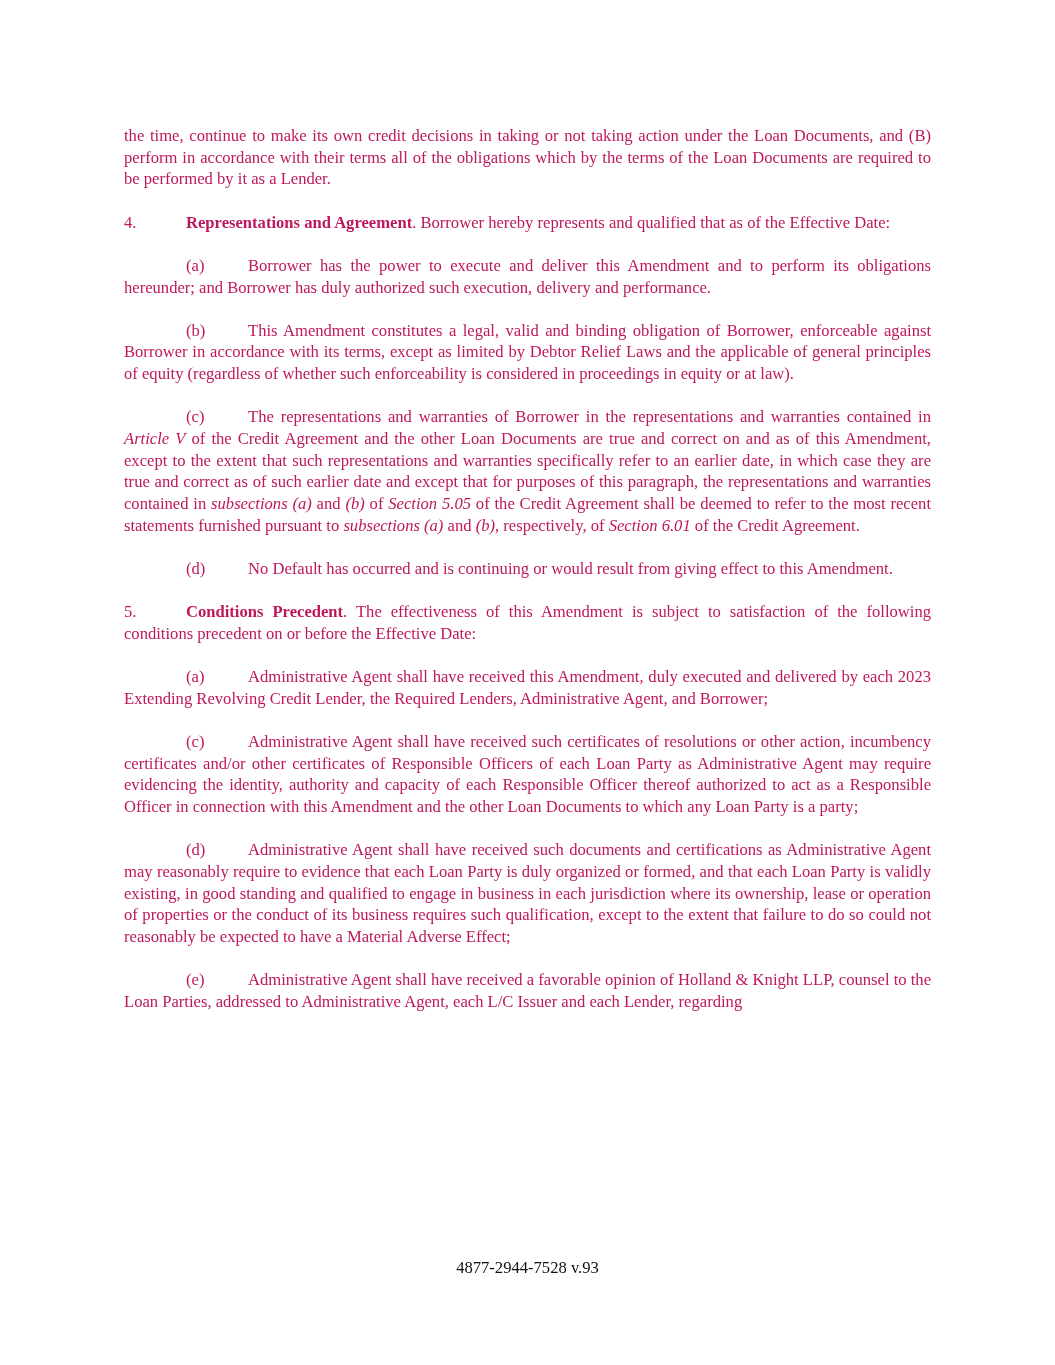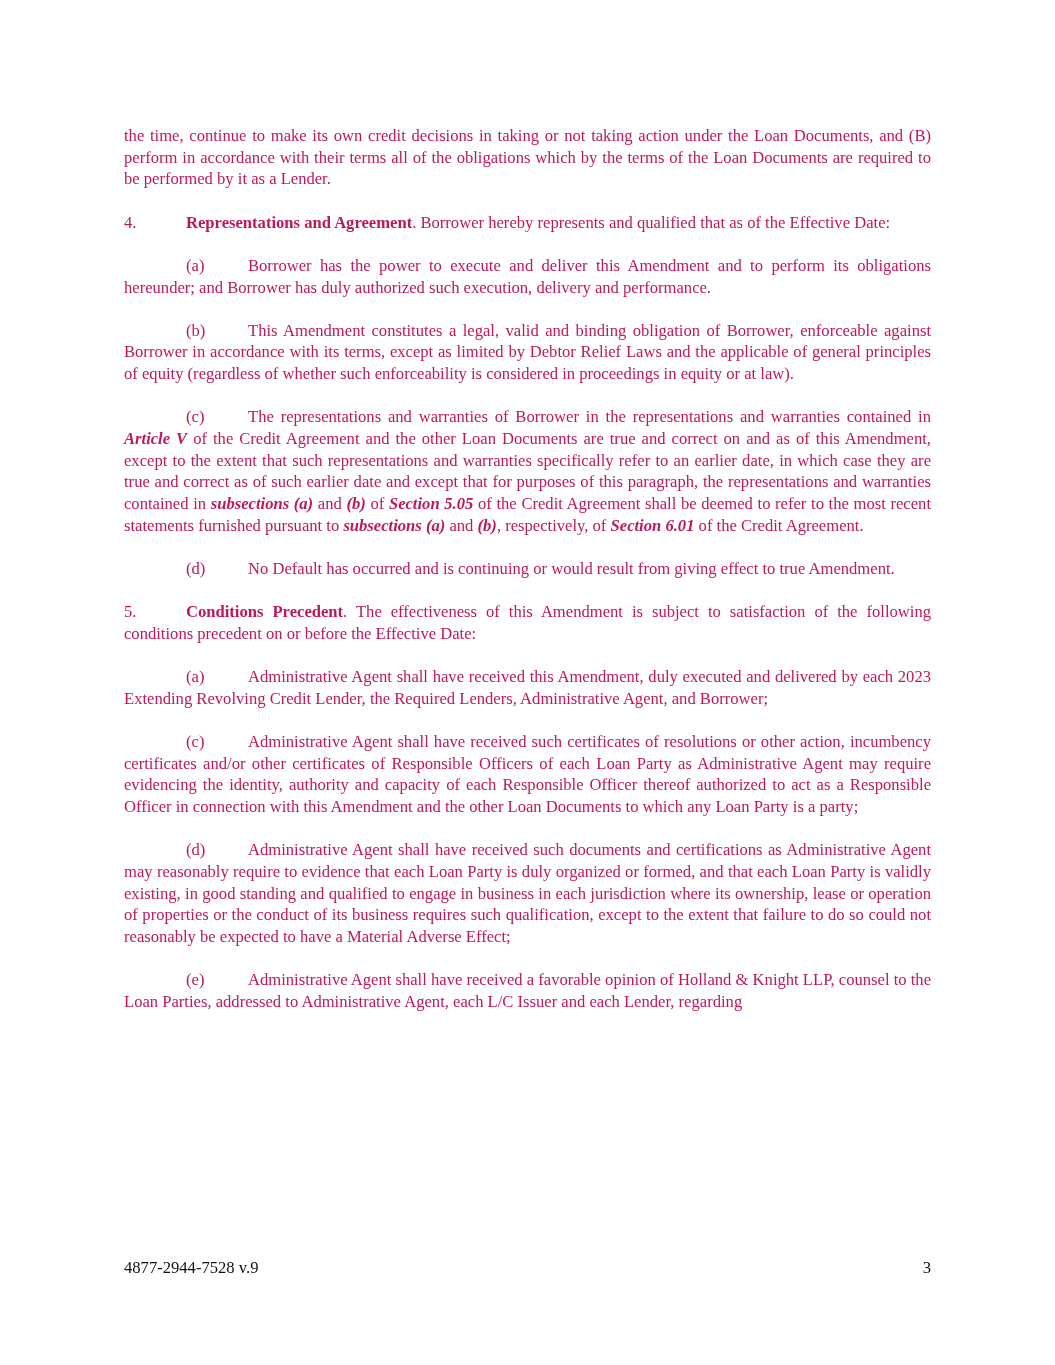--- a/index.html
+++ b/index.html
@@ -7,39 +7,39 @@
   .page {
     position: absolute; left: 124px; top: 125px; width: 807px;
     font-family: "Liberation Serif", serif; font-size: 16.6px; line-height: 21.7px;
     color: #be185d;
   }
   p { margin: 0 0 21.5px 0; text-align: justify; }
   .ind { text-indent: 62px; }
   .lbl { display: inline-block; width: 62px; text-indent: 0; }
   .num { display: inline-block; width: 62px; }
   b { font-weight: bold; }
-  .bi { font-weight: bold; font-style: italic; }
+  .bi { font-weight: normal; font-style: italic; }
   .footer {
     position: absolute; left: 124px; top: 1258px; width: 807px;
     font-family: "Liberation Serif", serif; font-size: 16.6px; color: #111;
-    display: flex; justify-content: space-between;
+    display: flex; justify-content: center;
   }
 </style>
 </head>
 <body>
 
 <div class="page">
   <p>the time, continue to make its own credit decisions in taking or not taking action under the Loan Documents, and (B) perform in accordance with their terms all of the obligations which by the terms of the Loan Documents are required to be performed by it as a Lender.</p>
 
   <p><span class="num">4.</span><b>Representations and Agreement</b><span>. Borrower hereby represents and qualified that as of the Effective Date:</span></p>
 
   <p class="ind"><span class="lbl">(a)</span><span>Borrower has the power to execute and deliver this Amendment and to perform its obligations hereunder; and Borrower has duly authorized such execution, delivery and performance.</span></p>
   <p class="ind"><span class="lbl">(b)</span><span>This Amendment constitutes a legal, valid and binding obligation of Borrower, enforceable against Borrower in accordance with its terms, except as limited by Debtor Relief Laws and the applicable of general principles of equity (regardless of whether such enforceability is considered in proceedings in equity or at law).</span></p>
   <p class="ind"><span class="lbl">(c)</span><span>The representations and warranties of Borrower in the representations and warranties contained in </span><span class="bi">Article V</span><span> of the Credit Agreement and the other Loan Documents are true and correct on and as of this Amendment, except to the extent that such representations and warranties specifically refer to an earlier date, in which case they are true and correct as of such earlier date and except that for purposes of this paragraph, the representations and warranties contained in </span><span class="bi">subsections (a)</span><span> and </span><span class="bi">(b)</span><span> of </span><span class="bi">Section 5.05</span><span> of the Credit Agreement shall be deemed to refer to the most recent statements furnished pursuant to </span><span class="bi">subsections (a)</span><span> and </span><span class="bi">(b)</span><span>, respectively, of </span><span class="bi">Section 6.01</span><span> of the Credit Agreement.</span></p>
-  <p class="ind"><span class="lbl">(d)</span><span>No Default has occurred and is continuing or would result from giving effect to true Amendment.</span></p>
+  <p class="ind"><span class="lbl">(d)</span><span>No Default has occurred and is continuing or would result from giving effect to this Amendment.</span></p>
 
   <p><span class="num">5.</span><b>Conditions Precedent</b><span>. The effectiveness of this Amendment is subject to satisfaction of the following conditions precedent on or before the Effective Date:</span></p>
 
   <p class="ind"><span class="lbl">(a)</span><span>Administrative Agent shall have received this Amendment, duly executed and delivered by each 2023 Extending Revolving Credit Lender, the Required Lenders, Administrative Agent, and Borrower;</span></p>
   <p class="ind"><span class="lbl">(c)</span><span>Administrative Agent shall have received such certificates of resolutions or other action, incumbency certificates and/or other certificates of Responsible Officers of each Loan Party as Administrative Agent may require evidencing the identity, authority and capacity of each Responsible Officer thereof authorized to act as a Responsible Officer in connection with this Amendment and the other Loan Documents to which any Loan Party is a party;</span></p>
   <p class="ind"><span class="lbl">(d)</span><span>Administrative Agent shall have received such documents and certifications as Administrative Agent may reasonably require to evidence that each Loan Party is duly organized or formed, and that each Loan Party is validly existing, in good standing and qualified to engage in business in each jurisdiction where its ownership, lease or operation of properties or the conduct of its business requires such qualification, except to the extent that failure to do so could not reasonably be expected to have a Material Adverse Effect;</span></p>
   <p class="ind"><span class="lbl">(e)</span><span>Administrative Agent shall have received a favorable opinion of Holland &amp; Knight LLP, counsel to the Loan Parties, addressed to Administrative Agent, each L/C Issuer and each Lender, regarding</span></p>
 </div>
 
 <div class="footer">

